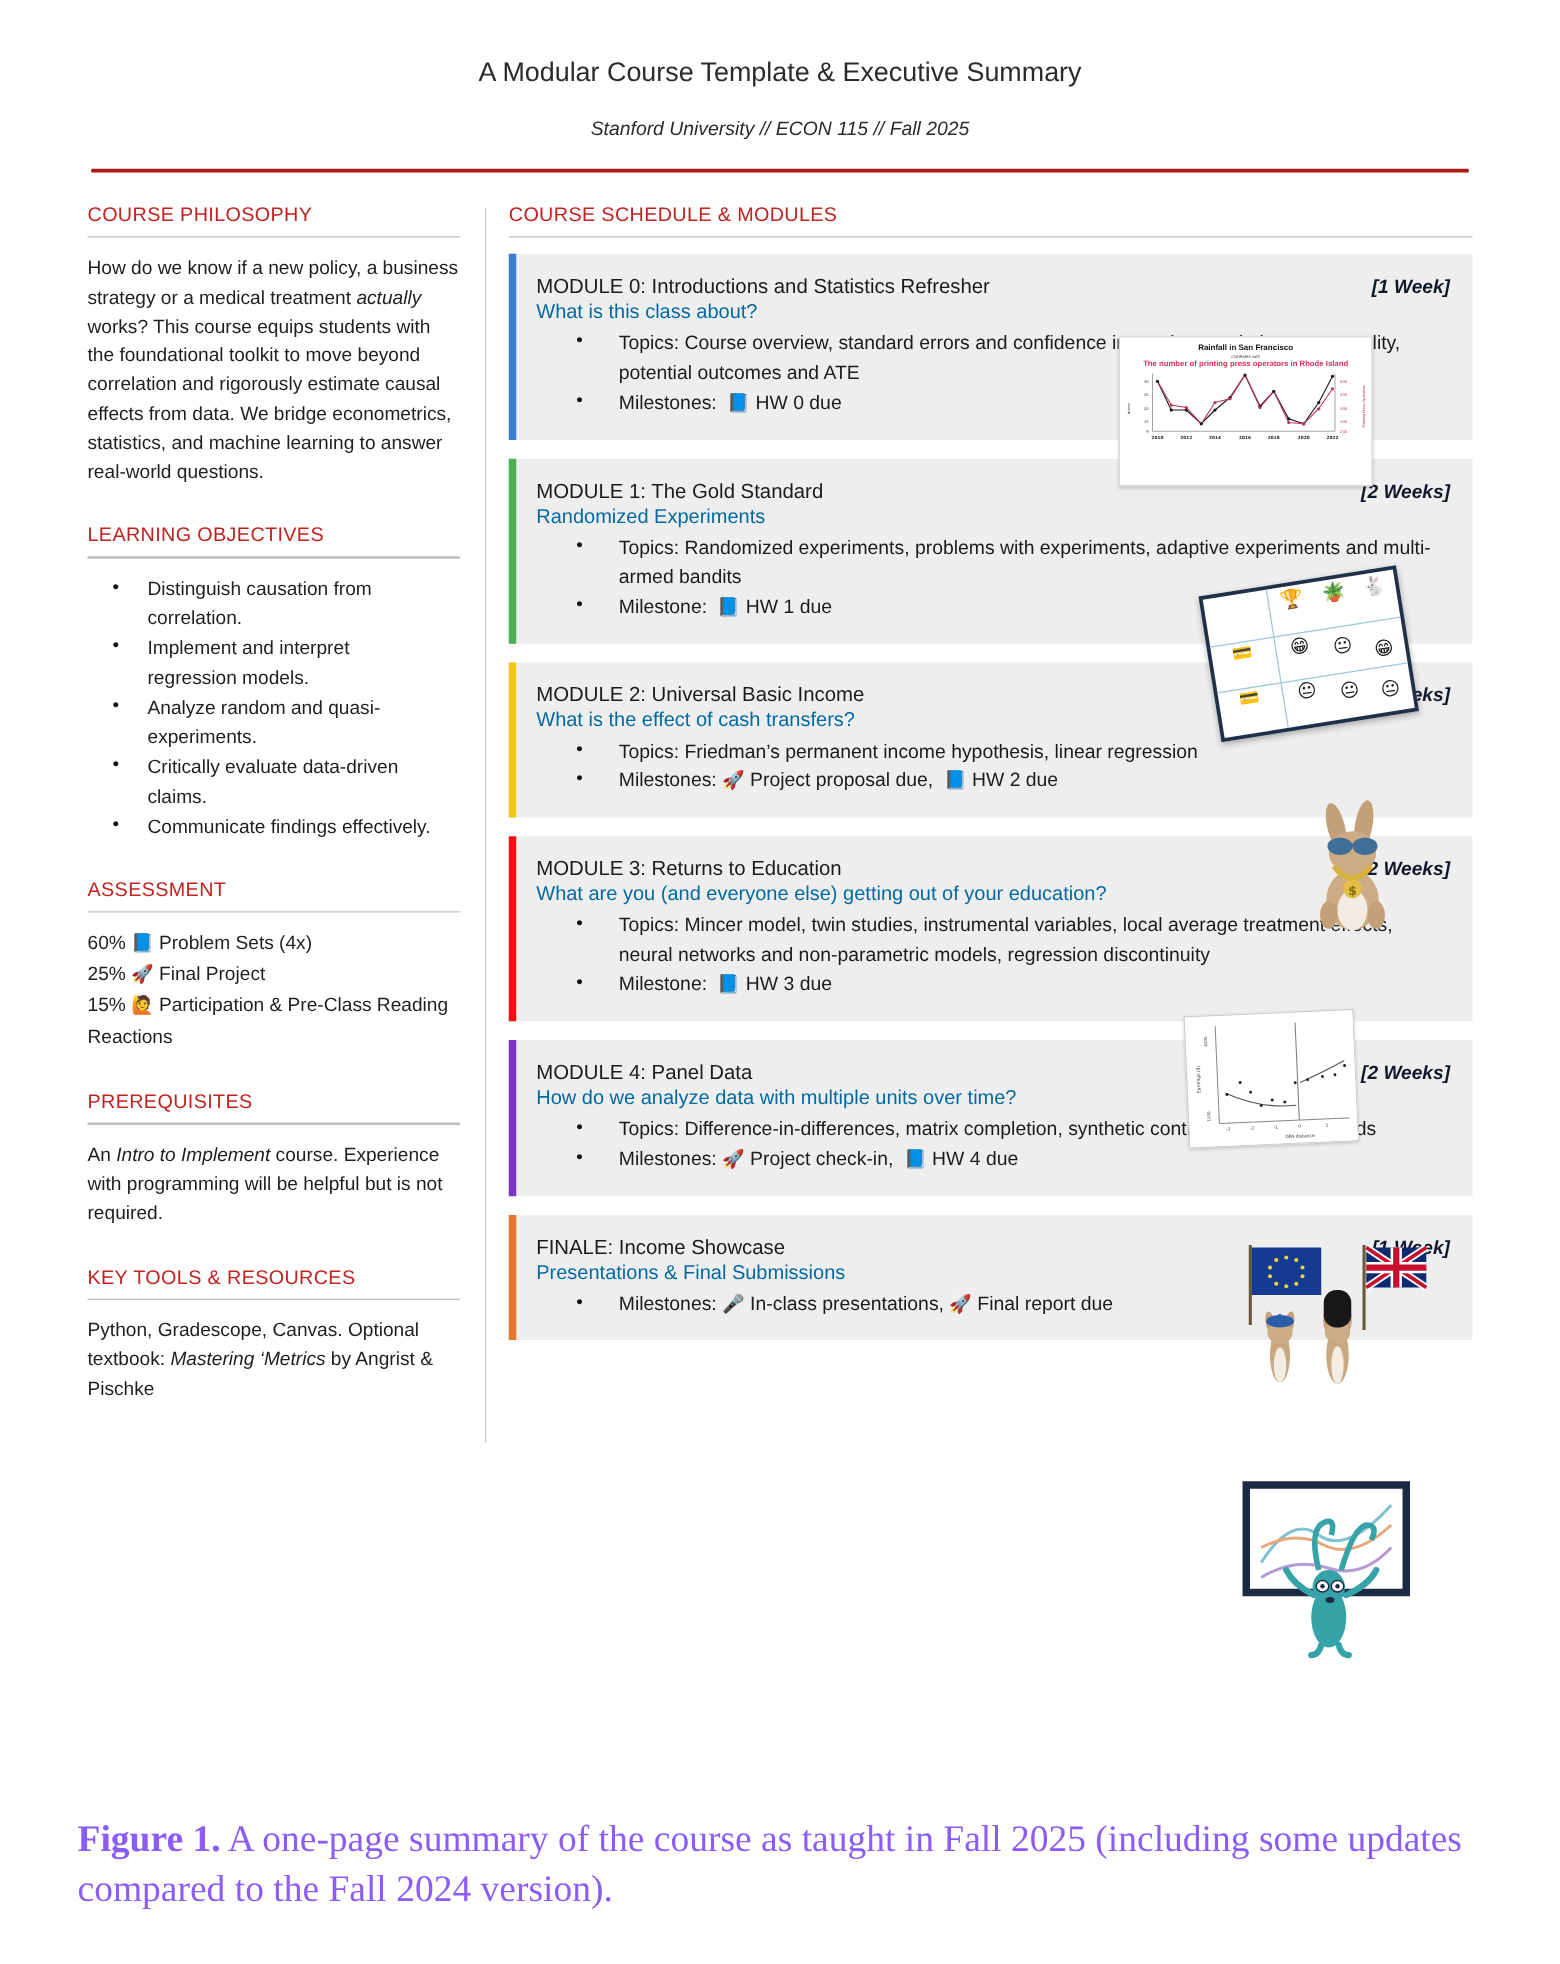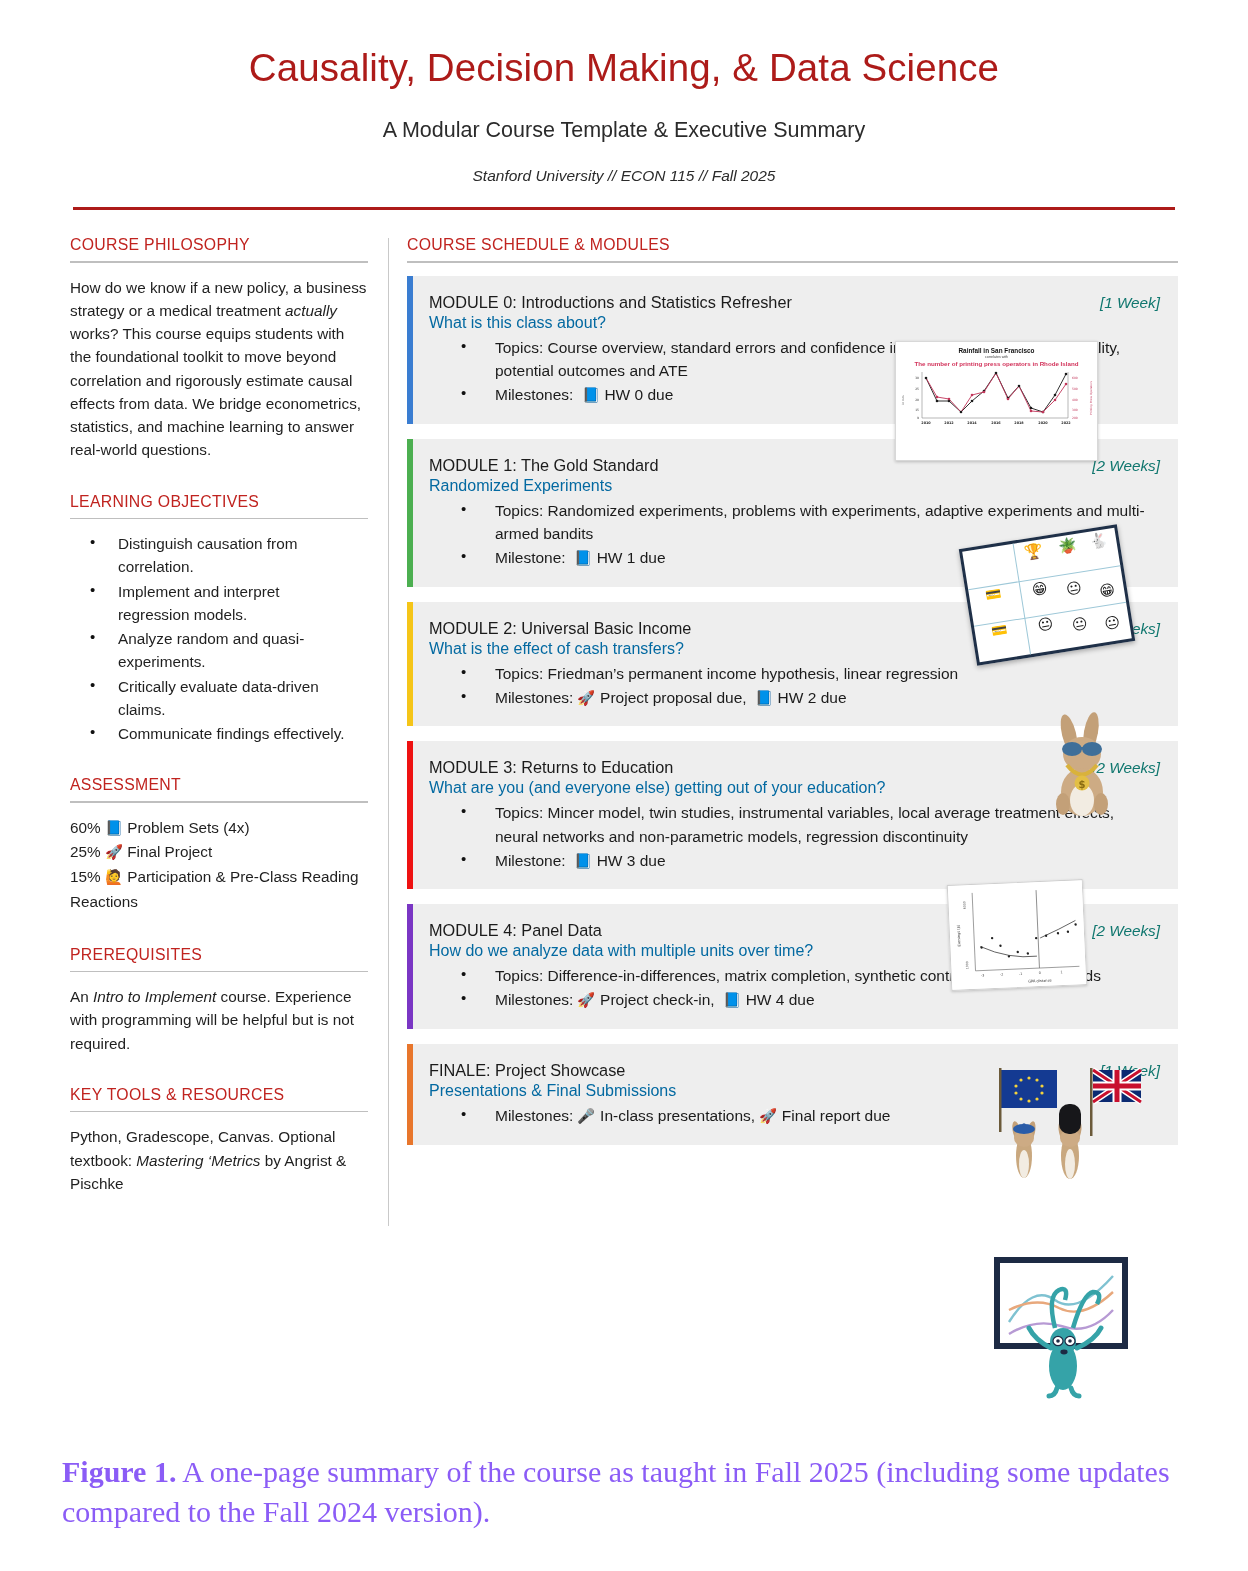--- a/index.html
+++ b/index.html
@@ -50,21 +50,21 @@
   .emoji{font-family:"DejaVu Sans",sans-serif;font-size:14.5px;}
 
   
   .module{
     position:relative;background:#eeeeee;margin-bottom:15px;
     padding:17px 18px 17px 22px;box-sizing:border-box;
   }
   .module .accent{position:absolute;left:0;top:0;bottom:0;width:6px;}
   .mod-titlerow{display:flex;align-items:baseline;justify-content:space-between;gap:12px;}
   .mod-title{font-size:16.3px;color:#1b1b1b;font-weight:400;}
-  .mod-weeks{font-size:15.3px;color:#0f766e;font-style:italic;white-space:nowrap;}
+  .mod-weeks{font-size:15.3px;color:#0f172a;font-style:italic;white-space:nowrap;font-weight:bold;}
   .mod-sub{font-size:16px;color:#0369a1;margin-top:2px;}
   .mod-list{margin:4px 0 0 0;padding:0;list-style:none;}
   .mod-list li{
     position:relative;padding-left:66px;font-size:15.5px;line-height:1.53;
     color:#1b1b1b;margin-bottom:0px;
   }
   .mod-list li:before{
     content:"\2022";position:absolute;left:32px;top:-1px;font-size:15px;color:#111;
   }
 
@@ -111,21 +111,20 @@
     font-family:"Liberation Serif",serif;font-size:30px;line-height:1.33;color:#8b5cf6;
   }
   .caption b{font-weight:bold;}
 </style>
 </head>
 <body>
 
 <div class="page">
 
   <div class="poster-header">
-    <h1 class="doc-title">Causality, Decision Making, &amp; Data Science</h1>
     <div class="doc-subtitle">A Modular Course Template &amp; Executive Summary</div>
     <div class="doc-affil">Stanford University // ECON 115 // Fall 2025</div>
     <div class="header-rule"></div>
   </div>
 
   <div class="columns">
 
     <div class="col-left">
 
       <div class="sec-block">
@@ -248,21 +247,21 @@
         <div class="mod-sub">How do we analyze data with multiple units over time?</div>
         <ul class="mod-list">
           <li><span>Topics:</span><span> Difference-in-differences, matrix completion, synthetic controls, placebo methods</span></li>
           <li><span>Milestones:</span> <span class="emoji">🚀</span> <span>Project check-in,</span> &nbsp;<span class="emoji">📘</span> <span>HW 4 due</span></li>
         </ul>
       </div>
 
       <div class="module">
         <div class="accent" style="background:#e8762c"></div>
         <div class="mod-titlerow">
-          <span class="mod-title">FINALE: Project Showcase</span>
+          <span class="mod-title">FINALE: Income Showcase</span>
           <span class="mod-weeks">[1 Week]</span>
         </div>
         <div class="mod-sub">Presentations &amp; Final Submissions</div>
         <ul class="mod-list">
           <li><span>Milestones:</span> <span class="emoji">🎤</span> <span>In-class presentations,</span> <span class="emoji">🚀</span> <span>Final report due</span></li>
         </ul>
       </div>
 
       <div class="figure fig-spurious">
         <div class="sp-t1">Rainfall in San Francisco</div>

